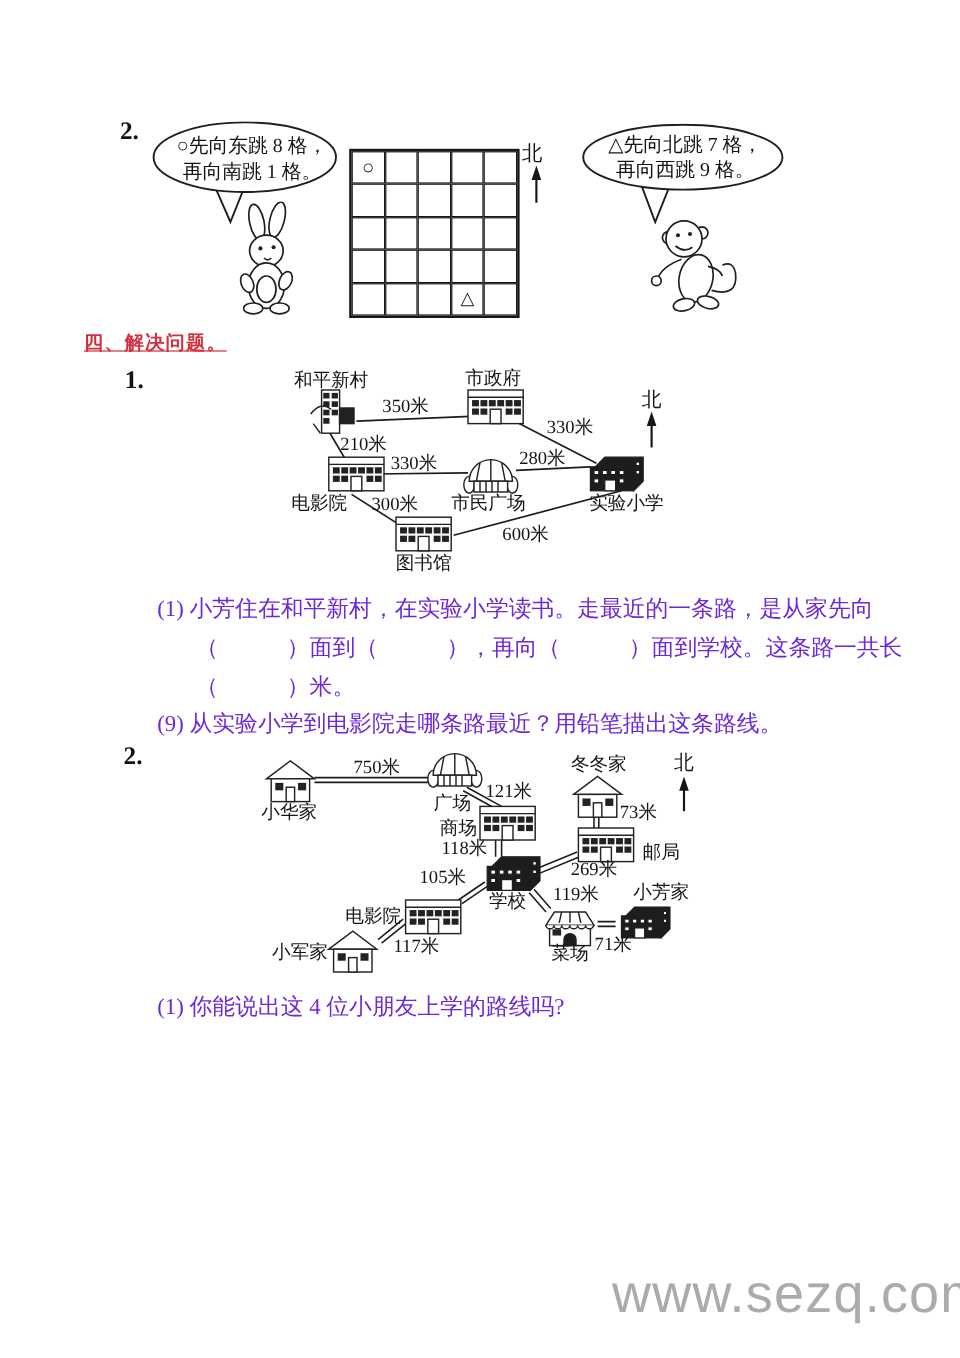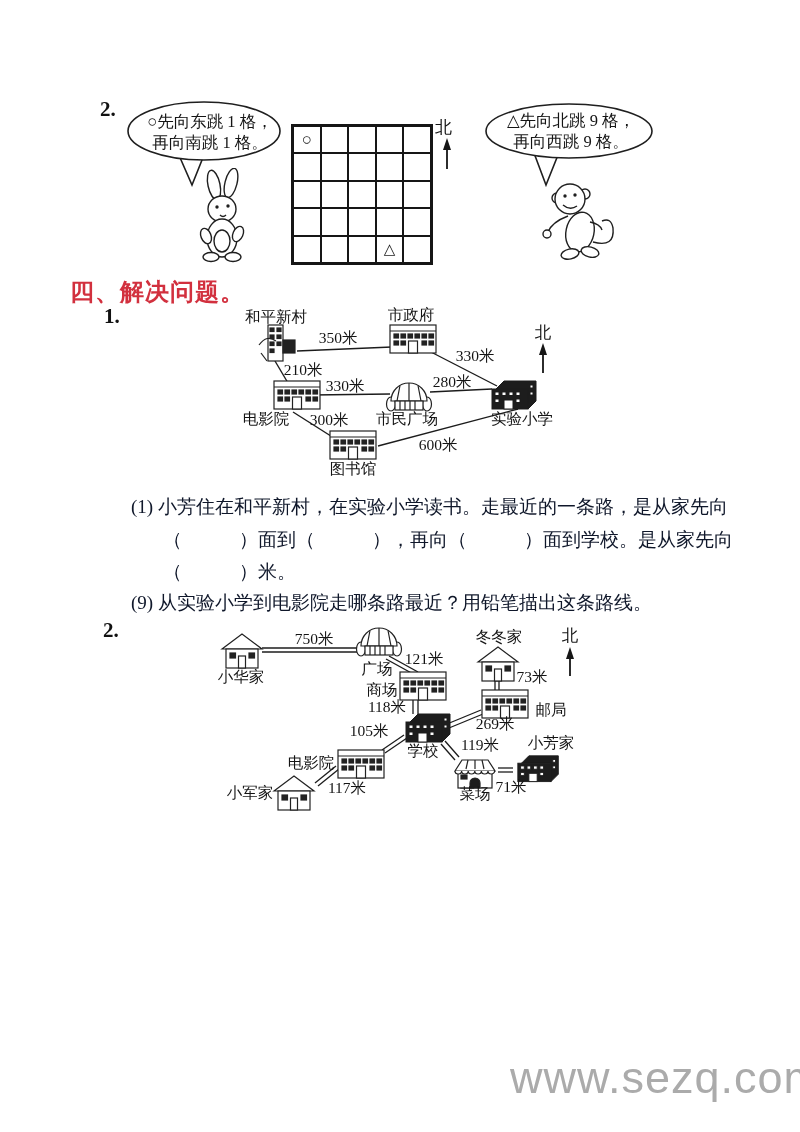--- a/index.html
+++ b/index.html
@@ -4,22 +4,22 @@
 <style>
   * { margin:0; padding:0; box-sizing:border-box; }
   html,body { background:#fff; }
   .page {
     position:relative; width:800px; height:1132px; background:#fff;
     font-family:"Liberation Serif","DejaVu Serif",serif; color:#1a1a1a;
     overflow:hidden;
   }
   .abs { position:absolute; }
   .pnum { font-weight:bold; font-size:21px; color:#111; }
-  .qline { font-size:19px; white-space:nowrap; color:#0f172a; }
-  .heading { font-weight:bold; font-size:24px; color:#d2303e; letter-spacing:1px; }
+  .qline { font-size:19px; white-space:nowrap; color:#6d28d9; }
+  .heading { font-weight:bold; font-size:16px; color:#d2303e; letter-spacing:1px;text-decoration:underline; }
   .bubble-text { position:absolute; text-align:center; font-size:16.5px; line-height:21px; color:#141414; }
   .north-label { font-size:17px; color:#141414; }
   
   .grid {
     position:absolute; left:291px; top:124px;
     display:grid; grid-template-columns:repeat(5,27.6px); grid-template-rows:repeat(5,27.4px);
     border:2px solid #161616; background:#fff;
   }
   .grid .cell { border:1px solid #161616; display:flex; align-items:center; justify-content:center; }
   .cell .circ { font-size:17px; line-height:1; }
@@ -113,21 +113,21 @@
 
 <div class="page">
 
   <div class="abs pnum" style="left:100px;top:97px">2.</div>
 
   <svg class="abs" style="left:126px;top:101px" width="165" height="86">
     <path d="M52,52 L66,84 L78,54 Z" fill="#fff" stroke="#1f1f1f" stroke-width="1.6"></path>
     <ellipse cx="78" cy="30" rx="76" ry="29" fill="#fff" stroke="#1f1f1f" stroke-width="1.6"></ellipse>
   </svg>
   <div class="bubble-text" style="left:140px;top:111px;width:140px">
-    <div>○先向东跳 1 格，</div>
+    <div>○先向东跳 8 格，</div>
     <div>再向南跳 1 格。</div>
   </div>
 
   <svg class="abs sketch" style="left:192px;top:168px" width="60" height="95" stroke-width="1.4">
     <ellipse cx="22" cy="17" rx="6" ry="15" transform="rotate(-12 22 17)" fill="#fff"></ellipse>
     <ellipse cx="39" cy="15" rx="6" ry="15" transform="rotate(14 39 15)" fill="#fff"></ellipse>
     <ellipse cx="30" cy="41" rx="14" ry="13" fill="#fff"></ellipse>
     <circle cx="25" cy="39" r="1.7" fill="#1f1f1f" stroke="none"></circle>
     <circle cx="36" cy="38" r="1.7" fill="#1f1f1f" stroke="none"></circle>
     <path d="M28,47 q3,3 6,0"></path>
@@ -175,21 +175,21 @@
   <svg class="abs" style="left:440px;top:137px" width="14" height="34">
     <line x1="7" y1="32" x2="7" y2="10" stroke="#161616" stroke-width="1.8"></line>
     <polygon points="7,1 3,13 11,13" fill="#161616"></polygon>
   </svg>
 
   <svg class="abs" style="left:484px;top:103px" width="172" height="84">
     <path d="M50,50 L62,82 L74,52 Z" fill="#fff" stroke="#1f1f1f" stroke-width="1.6"></path>
     <ellipse cx="85" cy="28" rx="83" ry="27" fill="#fff" stroke="#1f1f1f" stroke-width="1.6"></ellipse>
   </svg>
   <div class="bubble-text" style="left:496px;top:110px;width:150px">
-    <div>△先向北跳 9 格，</div>
+    <div>△先向北跳 7 格，</div>
     <div>再向西跳 9 格。</div>
   </div>
 
   <svg class="abs sketch" style="left:540px;top:172px" width="85" height="88" stroke-width="1.4">
     <circle cx="17" cy="26" r="5" fill="#fff"></circle>
     <circle cx="45" cy="22" r="5" fill="#fff"></circle>
     <circle cx="30" cy="27" r="15" fill="#fff"></circle>
     <circle cx="25" cy="24" r="1.7" fill="#1f1f1f" stroke="none"></circle>
     <circle cx="35" cy="23" r="1.7" fill="#1f1f1f" stroke="none"></circle>
     <path d="M23,33 q7,6 14,1"></path>
@@ -236,21 +236,21 @@
     <text x="94" y="120">300米</text>
     <text x="203" y="145">600米</text>
     <text class="north" x="308" y="33">北</text>
     <g>
       <line x1="308" y1="68" x2="308" y2="47" stroke="#161616" stroke-width="1.8"></line>
       <polygon points="308,38 304,50 312,50" fill="#161616"></polygon>
     </g>
   </svg>
 
   <div class="abs qline" style="left:131px;top:494px">(1) 小芳住在和平新村，在实验小学读书。走最近的一条路，是从家先向</div>
-  <div class="abs qline" style="left:163px;top:527px">（　　　）面到（　　　），再向（　　　）面到学校。是从家先向</div>
+  <div class="abs qline" style="left:163px;top:527px">（　　　）面到（　　　），再向（　　　）面到学校。这条路一共长</div>
   <div class="abs qline" style="left:163px;top:559px">（　　　）米。</div>
   <div class="abs qline" style="left:131px;top:590px">(9) 从实验小学到电影院走哪条路最近？用铅笔描出这条路线。</div>
 
   <div class="abs pnum" style="left:103px;top:618px">2.</div>
 
   <svg class="abs" style="left:180px;top:618px" width="418" height="200">
     <g stroke="#1c1c1c" stroke-width="1.3">
       <line x1="82" y1="30" x2="180" y2="30"></line>
         <line x1="82" y1="34" x2="180" y2="34"></line>
       <line x1="206" y1="41" x2="235" y2="57"></line>
@@ -299,16 +299,17 @@
     <text x="300" y="132">119米</text>
     <text x="167" y="175">117米</text>
     <text x="331" y="174">71米</text>
     <text class="north" x="390" y="23">北</text>
     <g>
       <line x1="390" y1="58" x2="390" y2="38" stroke="#161616" stroke-width="1.8"></line>
       <polygon points="390,29 386,41 394,41" fill="#161616"></polygon>
     </g>
   </svg>
 
+  <div class="abs qline" style="left:131px;top:826px">(1) 你能说出这 4 位小朋友上学的路线吗?</div>
 
   <div class="watermark">www.sezq.com</div>
 
 </div>
 
 </body></html>

